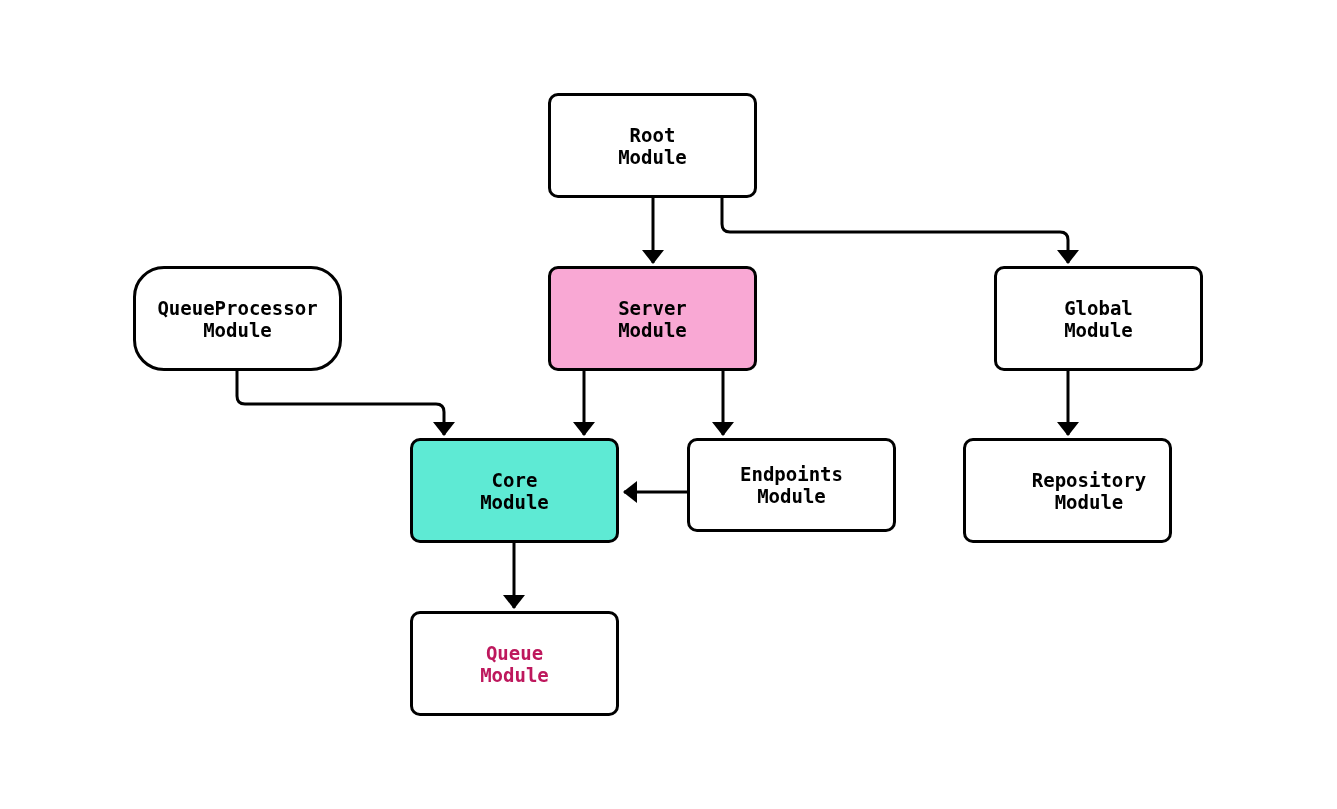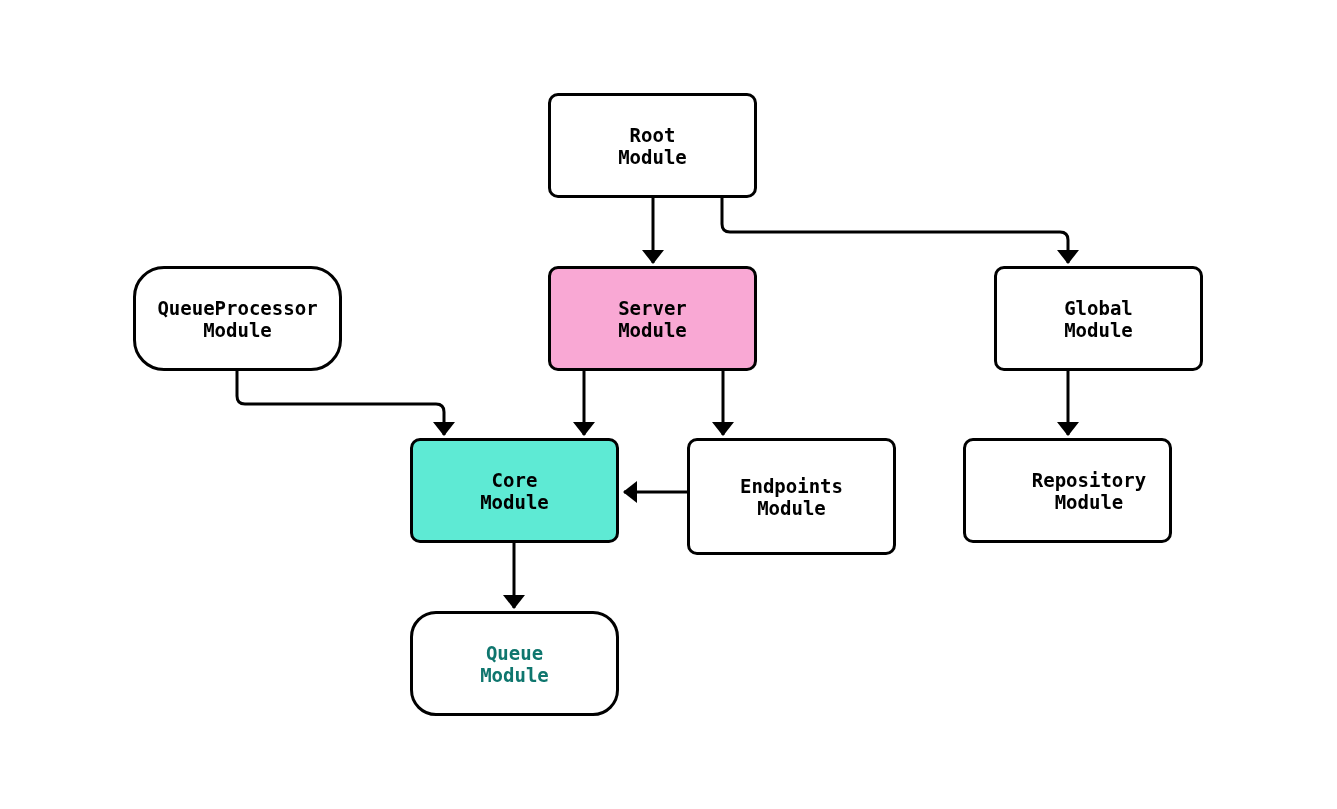--- a/index.html
+++ b/index.html
@@ -66,20 +66,20 @@
   <div class="node" style="left: 548px; top: 93px; width: 209px; height: 105px; background: rgb(255, 255, 255); border-color: rgb(0, 0, 0); color: rgb(0, 0, 0); text-align: center;">Root
 Module</div>
   <div class="node" style="left: 133px; top: 266px; width: 209px; height: 105px; background: rgb(255, 255, 255); border-color: rgb(0, 0, 0); color: rgb(0, 0, 0); border-radius: 31px;">QueueProcessor
 Module</div>
   <div class="node" style="left: 548px; top: 266px; width: 209px; height: 105px; background: #f9a8d4; border-color: rgb(0, 0, 0); color: rgb(0, 0, 0);">Server
 Module</div>
   <div class="node" style="left: 963px; top: 266px; width: 209px; height: 105px; background: rgb(255, 255, 255); border-color: rgb(0, 0, 0); color: rgb(0, 0, 0); margin-left: 31px;">Global
 Module</div>
   <div class="node" style="left: 410px; top: 438px; width: 209px; height: 105px; background: #5eead4; border-color: rgb(0, 0, 0); color: rgb(0, 0, 0);">Core
 Module</div>
-  <div class="node" style="left: 687px; top: 438px; width: 209px; height: 117px; background: rgb(255, 255, 255); border-color: rgb(0, 0, 0); color: rgb(0, 0, 0);">Endpoints
+  <div class="node" style="left: 687px; top: 438px; width: 209px; height: 94px; background: rgb(255, 255, 255); border-color: rgb(0, 0, 0); color: rgb(0, 0, 0);">Endpoints
 Module</div>
   <div class="node" style="left: 963px; top: 438px; width: 209px; height: 105px; background: rgb(255, 255, 255); border-color: rgb(0, 0, 0); color: rgb(0, 0, 0); padding-left: 43px;">Repository
 Module</div>
-  <div class="node" style="left: 410px; top: 611px; width: 209px; height: 105px; background: rgb(255, 255, 255); border-color: rgb(0, 0, 0); color: #0f766e; border-radius: 26px;">Queue
+  <div class="node" style="left: 410px; top: 611px; width: 209px; height: 105px; background: rgb(255, 255, 255); border-color: rgb(0, 0, 0); color: #be185d;">Queue
 Module</div>
 
 </div>
 
 </body></html>

